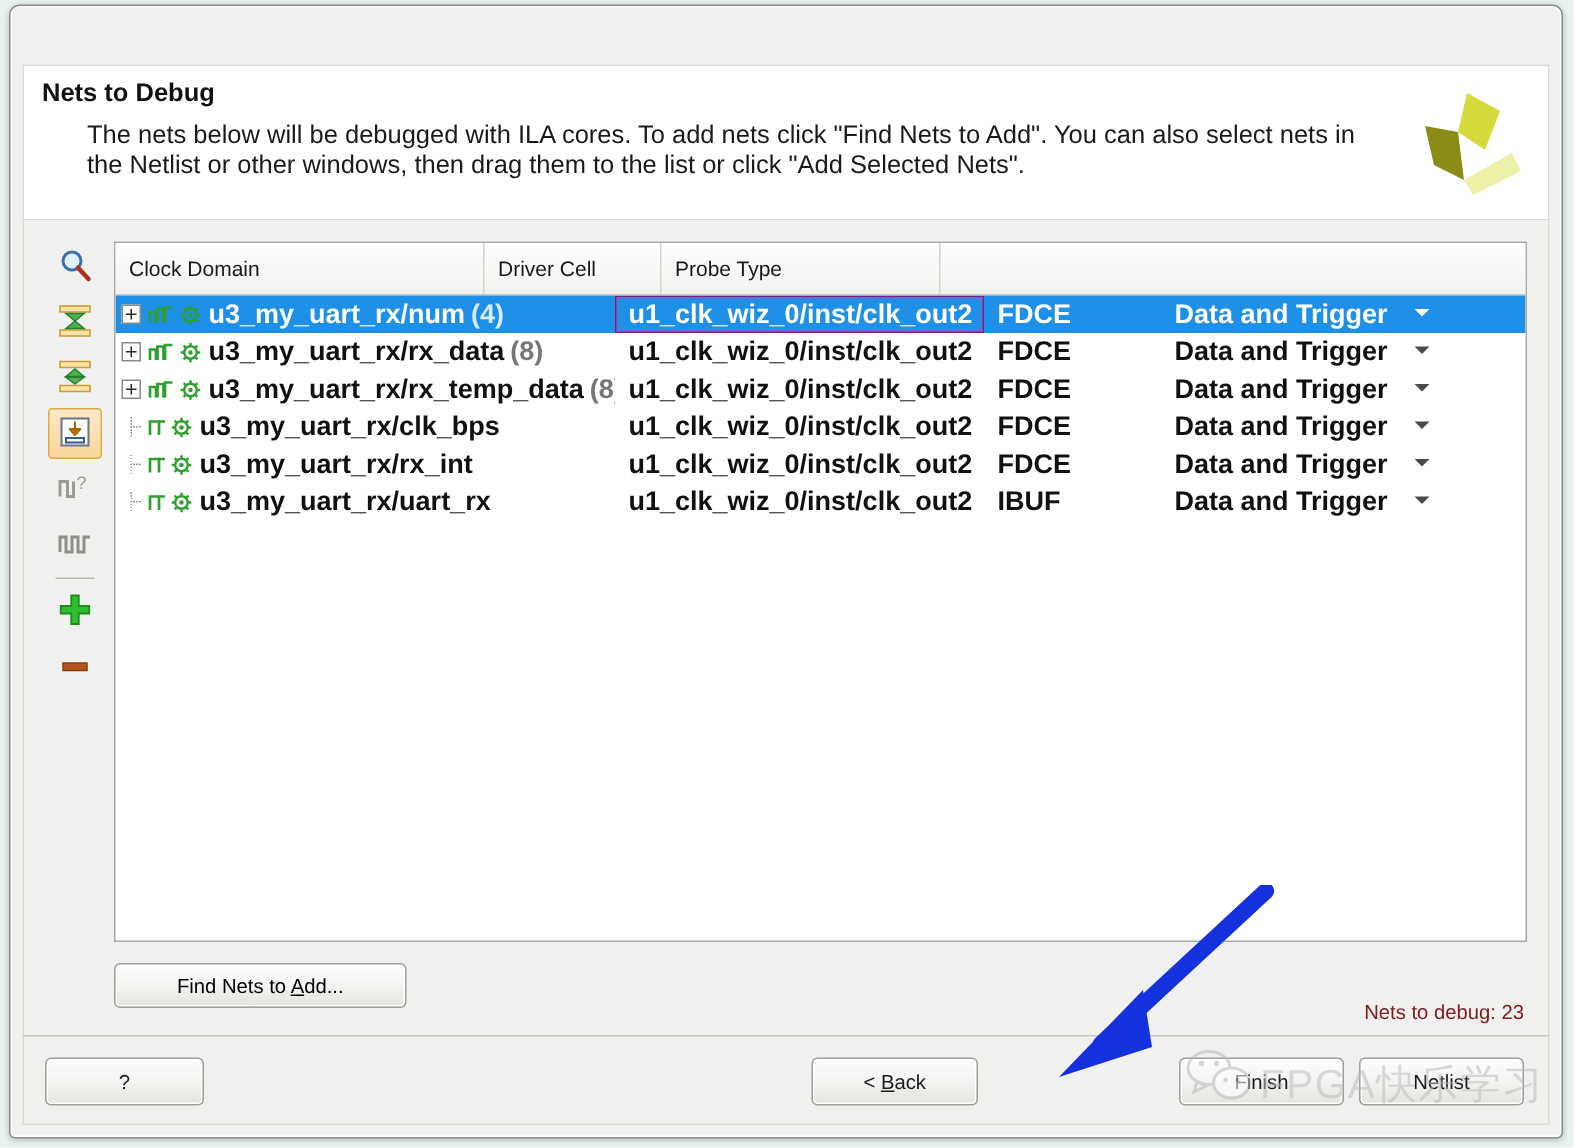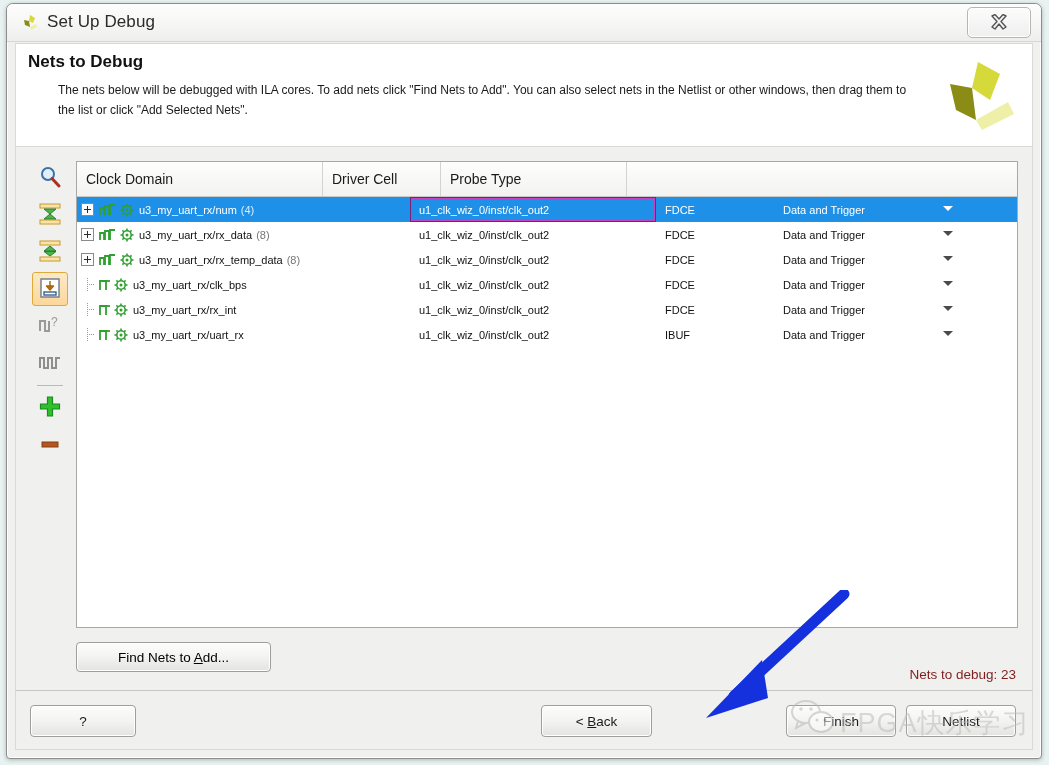--- a/index.html
+++ b/index.html
@@ -49,21 +49,21 @@
     background:#ffffff;
     border:1px solid #d9d9d5;
     box-sizing:border-box;
   }
   #header-title{
     position:absolute;left:12px;top:8px;
     font-size:17px;font-weight:bold;color:#111;
   }
   #header-desc{
     position:absolute;left:42px;top:36px;right:120px;
-    font-size:12px;line-height:20px;color:#1a1a1a;
+    font-size:17px;line-height:20px;color:#1a1a1a;
   }
   #xilinx-logo{position:absolute;right:16px;top:10px;width:82px;height:82px;}
 
   
   #body-panel{
     position:absolute;left:8px;top:143px;right:8px;bottom:68px;
     background:#f0f0ef;
     border-left:1px solid #d9d9d5;border-right:1px solid #d9d9d5;
     box-sizing:border-box;
   }
@@ -100,21 +100,21 @@
     border-right:1px solid #d3d3cf;
     box-sizing:border-box;
   }
   #thead .th:last-child{border-right:none;}
   .col-name{width:333px;}
   .col-clock{width:246px;}
   .col-driver{width:118px;}
   .col-probe{width:186px;}
   .col-pad{flex:1;}
 
-  .trow{display:flex;height:25px;align-items:center;font-size:11px;color:#111;}
+  .trow{display:flex;height:25px;align-items:center;font-size:18px;color:#111;font-weight:bold;}
   .trow.selected{background:#1e90e8;color:#ffffff;}
   .cell{
     display:flex;align-items:center;height:25px;
     padding-left:9px;box-sizing:border-box;overflow:hidden;white-space:nowrap;
   }
   .cell.name{width:333px;padding-left:4px;}
   .cell.clock{width:246px;position:relative;}
   .cell.driver{width:118px;}
   .cell.probe{width:186px;position:relative;padding-right:22px;}
   .cell.pad{flex:1;}
@@ -199,37 +199,20 @@
     position:absolute;left:52px;top:8px;
     font-size:27px;color:#bdbdbd;letter-spacing:1px;
     font-family:"Liberation Sans", sans-serif;white-space:nowrap;
   }
 </style>
 </head>
 <body>
 
 <div id="dialog">
 
-  <div id="titlebar">
-    <span id="title-logo">
-      <svg width="18" height="18" viewBox="0 0 18 18">
-        <polygon points="9,1 14,4 12,9 8,7" fill="#d6d93a"></polygon>
-        <polygon points="3,6 8,7 9,13 4,11" fill="#8a8c16"></polygon>
-        <polygon points="9,13 15,10 16,13 10,16" fill="#eef0a8"></polygon>
-      </svg>
-    </span>
-    <span id="title-text">Set Up Debug</span>
-    <div id="close-btn">
-      <span>
-        <svg width="20" height="17" viewBox="0 0 20 17">
-          <path d="M3 2 L8 7.5 L3 13 L6 15 L10 10 L14 15 L17 13 L12 7.5 L17 2 L14 0.5 L10 5 L6 0.5 Z" fill="none" stroke="#555" stroke-width="1.4" stroke-linejoin="round"></path>
-        </svg>
-      </span>
-    </div>
-  </div>
 
   <div id="header">
     <div id="header-title">Nets to Debug</div>
     <div id="header-desc">The nets below will be debugged with ILA cores. To add nets click "Find Nets to Add". You can also select nets in the Netlist or other windows, then drag them to the list or click "Add Selected Nets".</div>
     <span id="xilinx-logo">
       <svg width="82" height="82" viewBox="0 0 82 82">
         <polygon points="44,8 66,20 56,46 38,34" fill="#d6d93a"></polygon>
         <polygon points="16,30 38,34 42,66 22,56" fill="#8a8c16"></polygon>
         <polygon points="42,66 74,48 80,60 48,76" fill="#eef0a8"></polygon>
       </svg>

